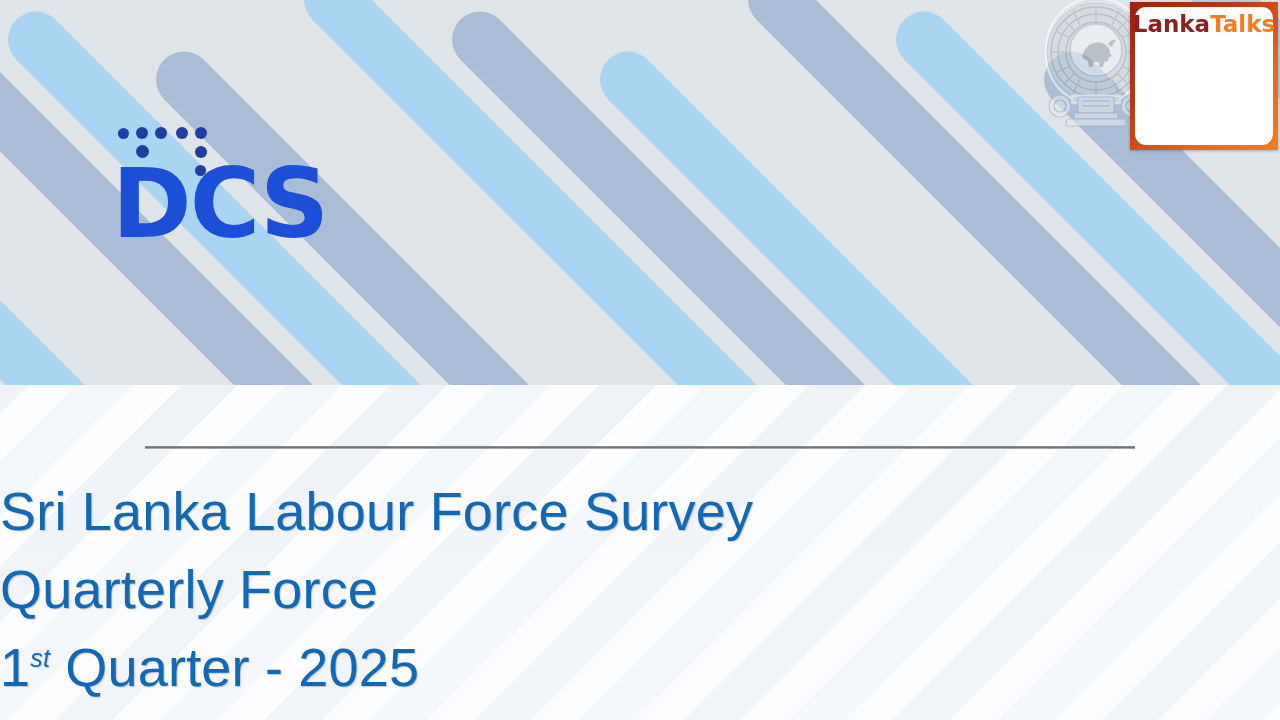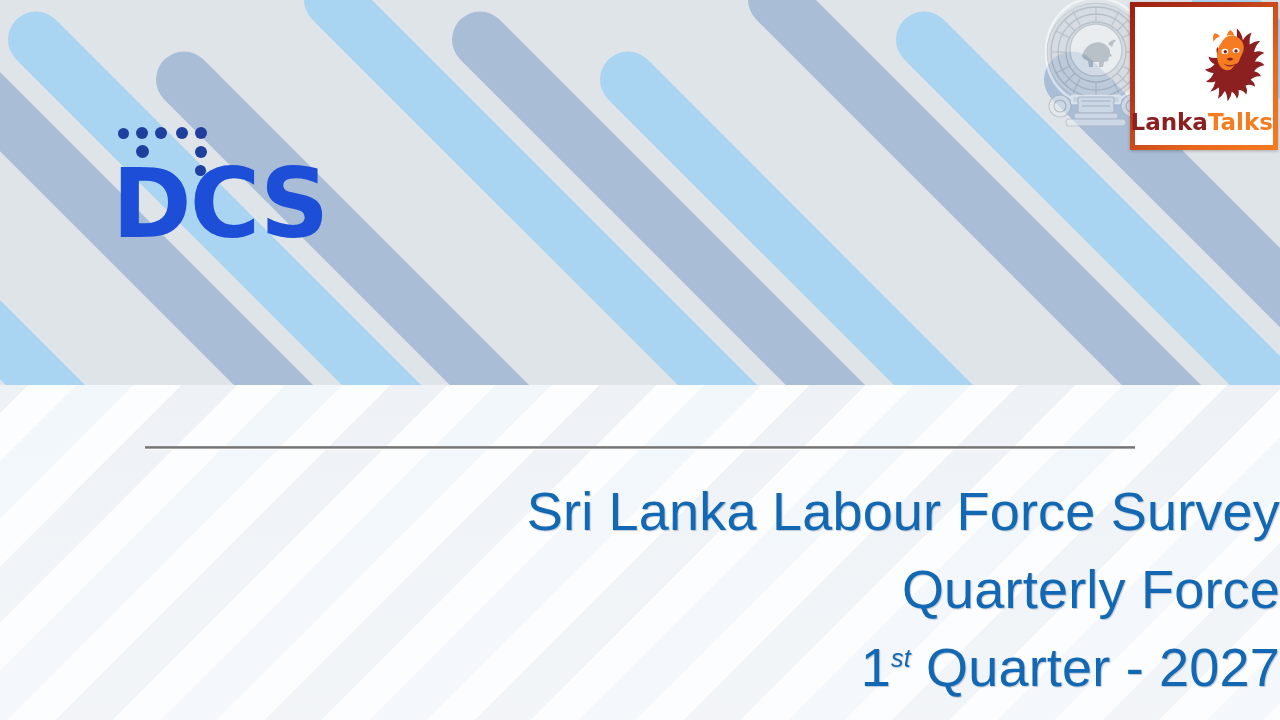--- a/index.html
+++ b/index.html
@@ -54,21 +54,21 @@
   
   .rule {
     position:absolute; left:145px; top:446px; width:990px; height:3px;
     background:linear-gradient(to bottom,#9b9b9b 0%,#6e6e6e 45%,#b9b9b9 100%);
     box-shadow:0 1px 1px rgba(255,255,255,.9);
   }
 
   
   .title-block {
     position:absolute; left:0; top:472px; width:1280px;
-    text-align:right;
+    text-align:left;
     color:#1368b3;
     font-family:"Liberation Sans", sans-serif;
     font-size:54px;
     line-height:78px;
     font-weight:400;
     letter-spacing:.2px;
     text-shadow:1px 1px 1px rgba(120,140,165,.45);
     white-space:nowrap;
   }
   .title-line { display:block; }
@@ -102,23 +102,24 @@
   .lankatalks {
     position:absolute; left:1130px; top:2px;
     width:148px; height:148px;
     padding:5px;
     background:linear-gradient(135deg,#9c1f12 0%,#b8391a 35%,#e8651c 70%,#f57c20 100%);
     box-shadow:0 1px 3px rgba(0,0,0,.25);
   }
   .lt-inner {
     width:100%; height:100%;
     background:#ffffff;
-    display:flex; flex-direction:column;
-    align-items:flex-end; justify-content:center;
+    display:flex; flex-direction:row;
+    align-items:flex-start; justify-content:center;
     padding-top:4px;
+    border-radius:11px;
   }
   .lt-lion { width:86px; height:86px; }
   .lt-word {
     font-family:"DejaVu Sans", sans-serif;
     font-weight:700; font-size:23px; line-height:1;
     margin-top:2px; white-space:nowrap;
   }
   .lt-lanka { color:#8c2020; }
   .lt-talks { color:#f57c20; }
 </style>
@@ -239,16 +240,16 @@
       </svg>
       <div class="lt-word"><span class="lt-lanka">Lanka</span><span class="lt-talks">Talks</span></div>
     </div>
   </div>
 
   <div class="rule"></div>
 
   <div class="title-block">
     <span class="title-line">Sri Lanka Labour Force Survey</span>
     <span class="title-line">Quarterly Force</span>
-    <span class="title-line"><span>1</span><span class="sup">st</span><span> Quarter - 2027</span></span>
+    <span class="title-line"><span>1</span><span class="sup">st</span><span> Quarter - 2025</span></span>
   </div>
 
 </div>
 
 </body></html>

